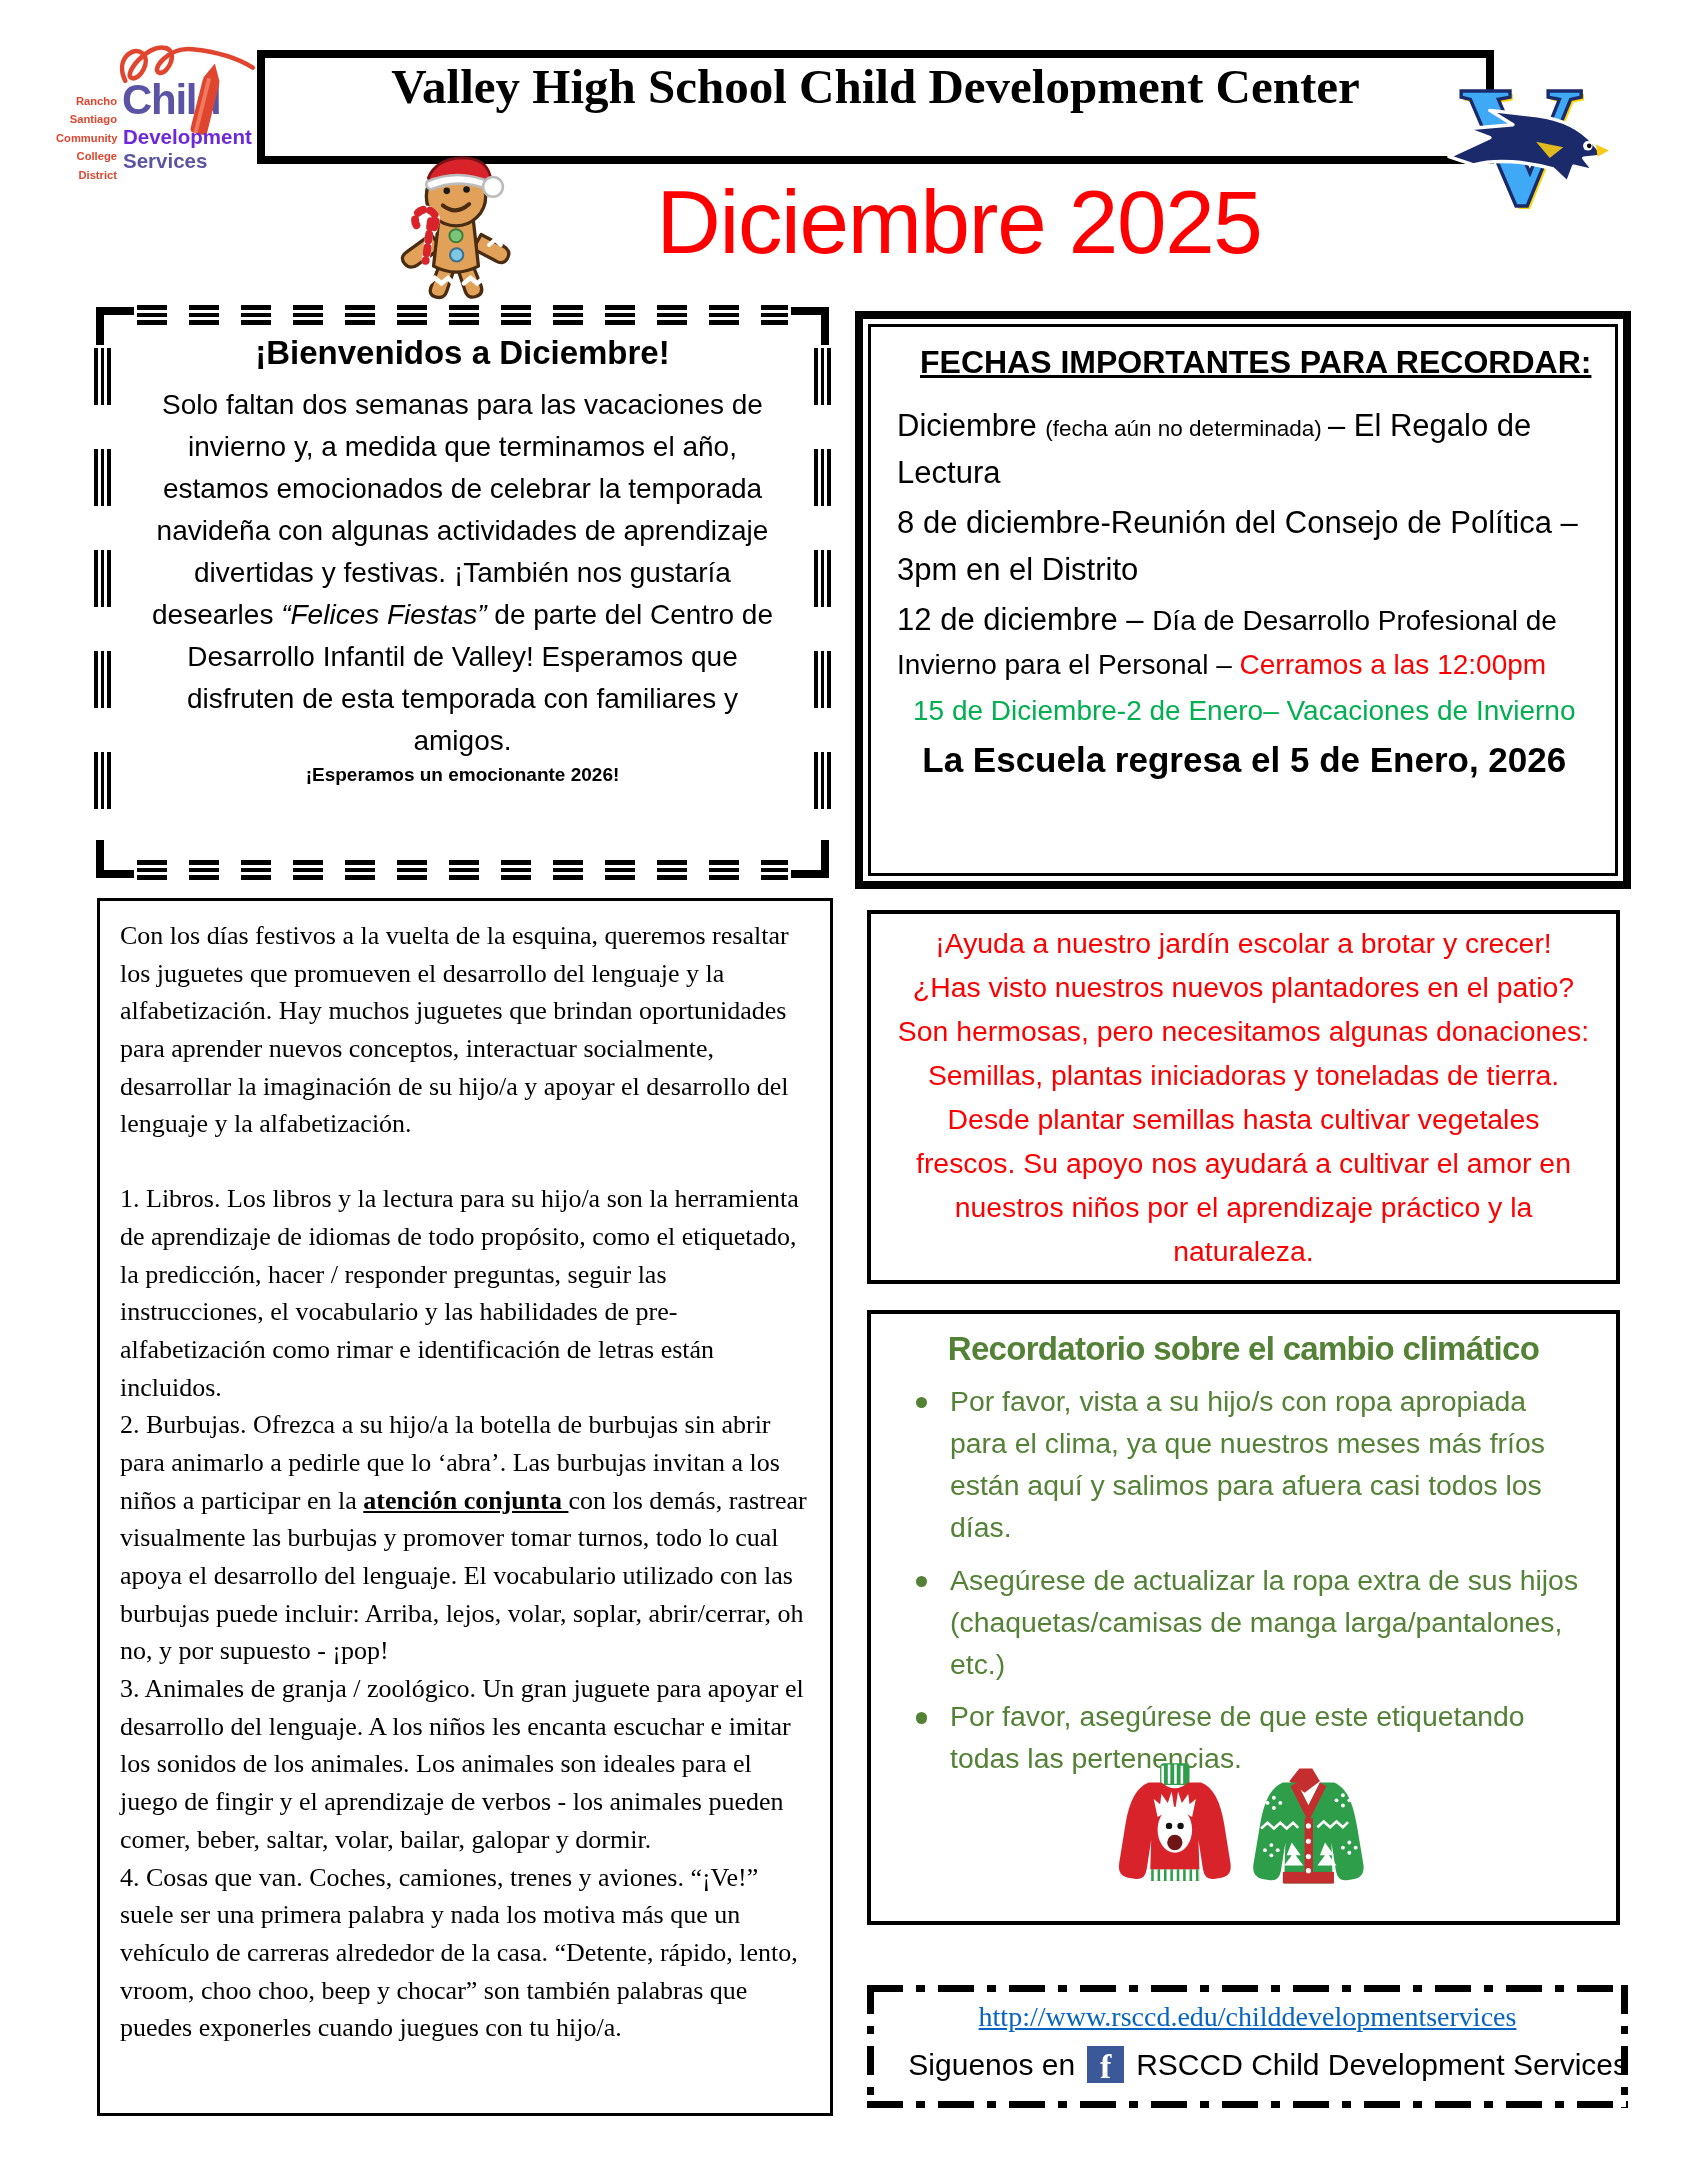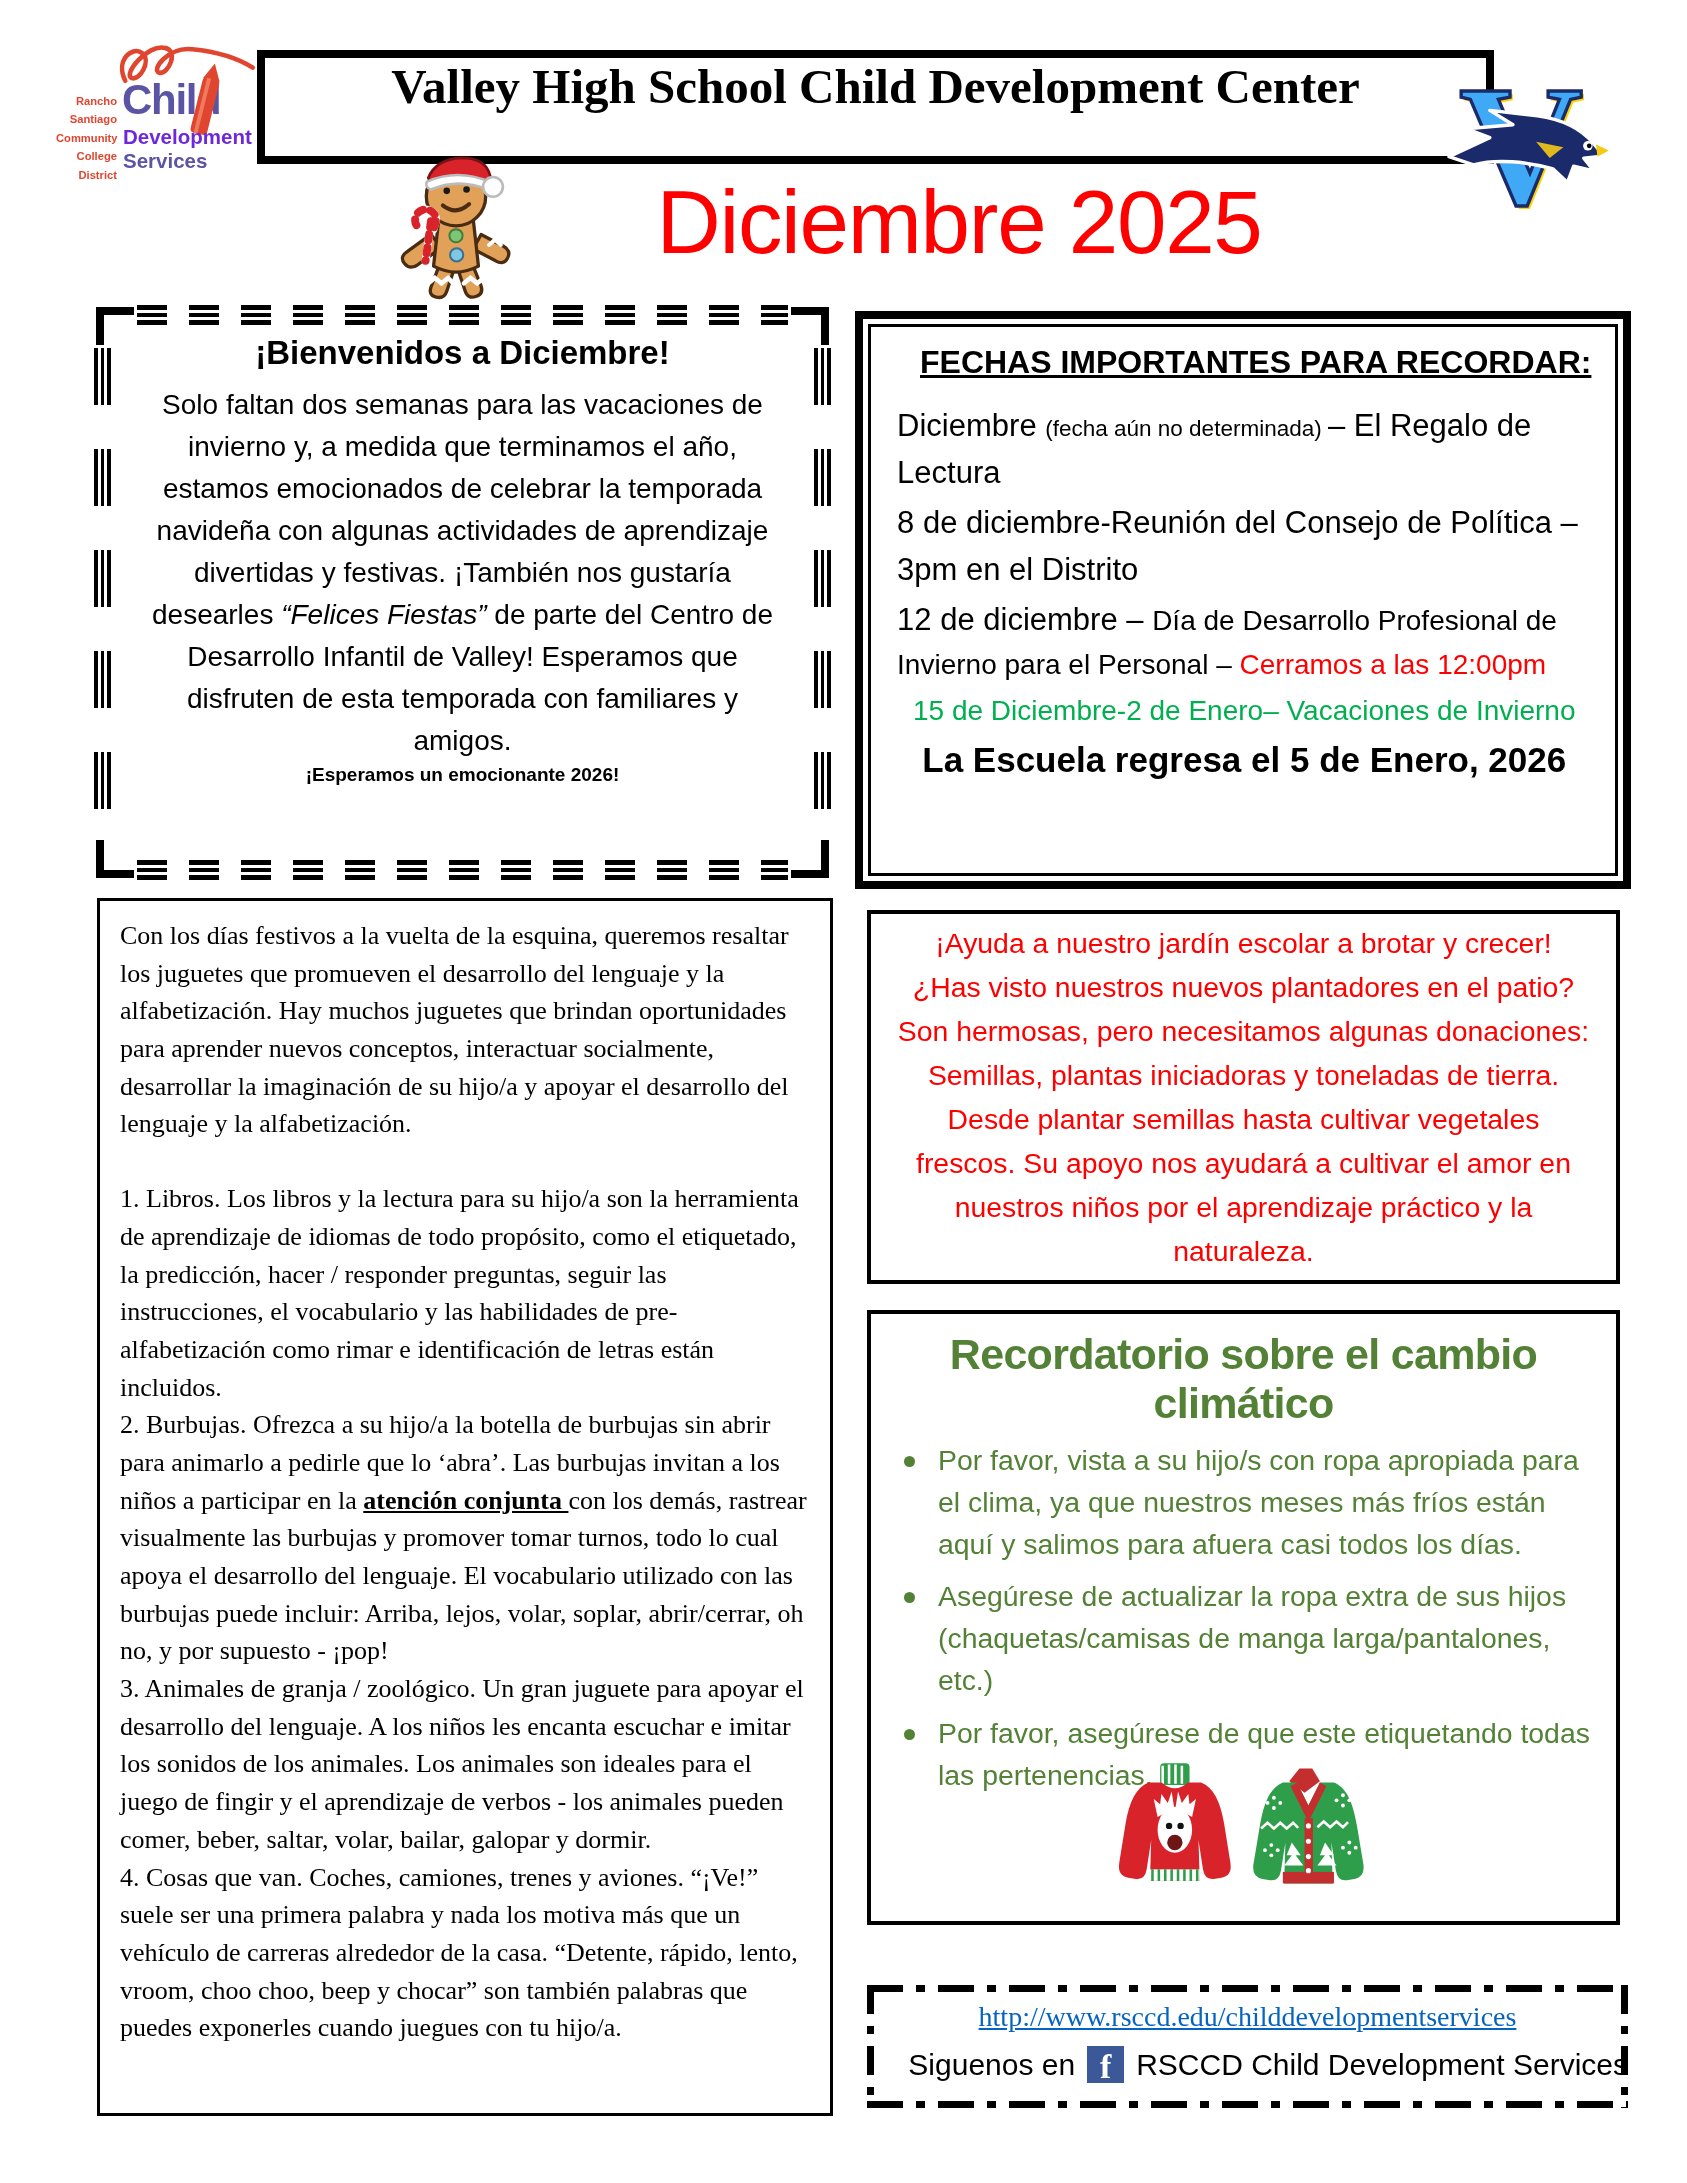--- a/index.html
+++ b/index.html
@@ -69,22 +69,22 @@
   #toys-box .gap{margin-bottom:37px;}
 
   
   #garden-box{left:867px;top:910px;width:753px;height:374px;border:4px solid #000;box-sizing:border-box;
               display:flex;align-items:center;justify-content:center;padding:6.6px 26.5px;overflow:hidden;}
   #garden-box .g-text{color:#FF0000;font-size:28.4px;line-height:1.55;text-align:center;}
 
   
   #climate-box{left:867px;top:1310px;width:753px;height:615px;border:4px solid #000;box-sizing:border-box;
                padding:16px 17px;overflow:hidden;color:#538135;}
-  .c-title{font-weight:bold;font-size:43px;text-align:center;margin-bottom:6.6px;letter-spacing:-0.7px;}
-  .bullets{list-style:none;margin:0;padding:0;}
+  .c-title{font-weight:bold;font-size:33px;text-align:center;margin-bottom:6.6px;letter-spacing:-0.7px;}
+  .bullets{list-style:none;margin:12px;padding:0;}
   .bullets li{position:relative;padding-left:50px;font-size:28.4px;line-height:1.48;margin-top:10.6px;}
   .bullets li::before{content:"";position:absolute;left:16px;top:17px;width:11.2px;height:11.2px;border-radius:50%;background:#538135;}
   #sweaters{position:absolute;left:238px;bottom:12px;}
 
   
   #link-box{left:867px;top:1985px;width:761px;height:123px;}
   .d-t,.d-b{position:absolute;left:0;right:0;height:6.6px;
       background:repeating-linear-gradient(90deg,#000 0 36px,transparent 36px 49px,#000 49px 58px,transparent 58px 71px);}
   .d-t{top:0}.d-b{bottom:0}
   .d-l,.d-r{position:absolute;top:0;bottom:0;width:6.6px;

